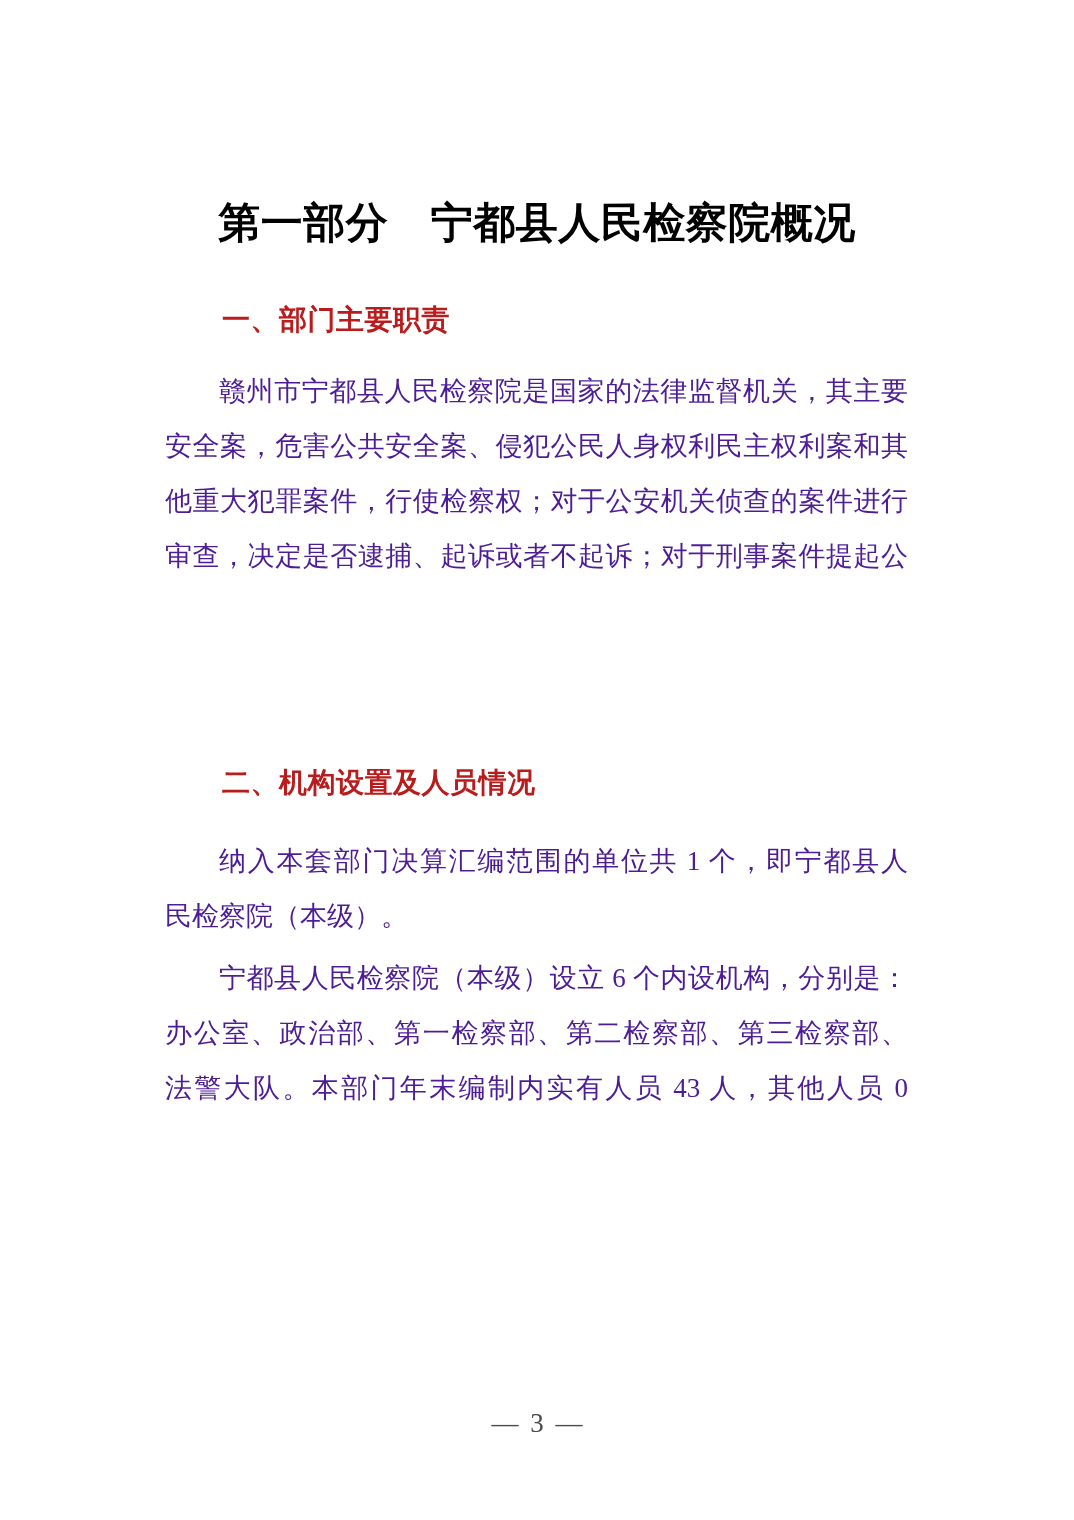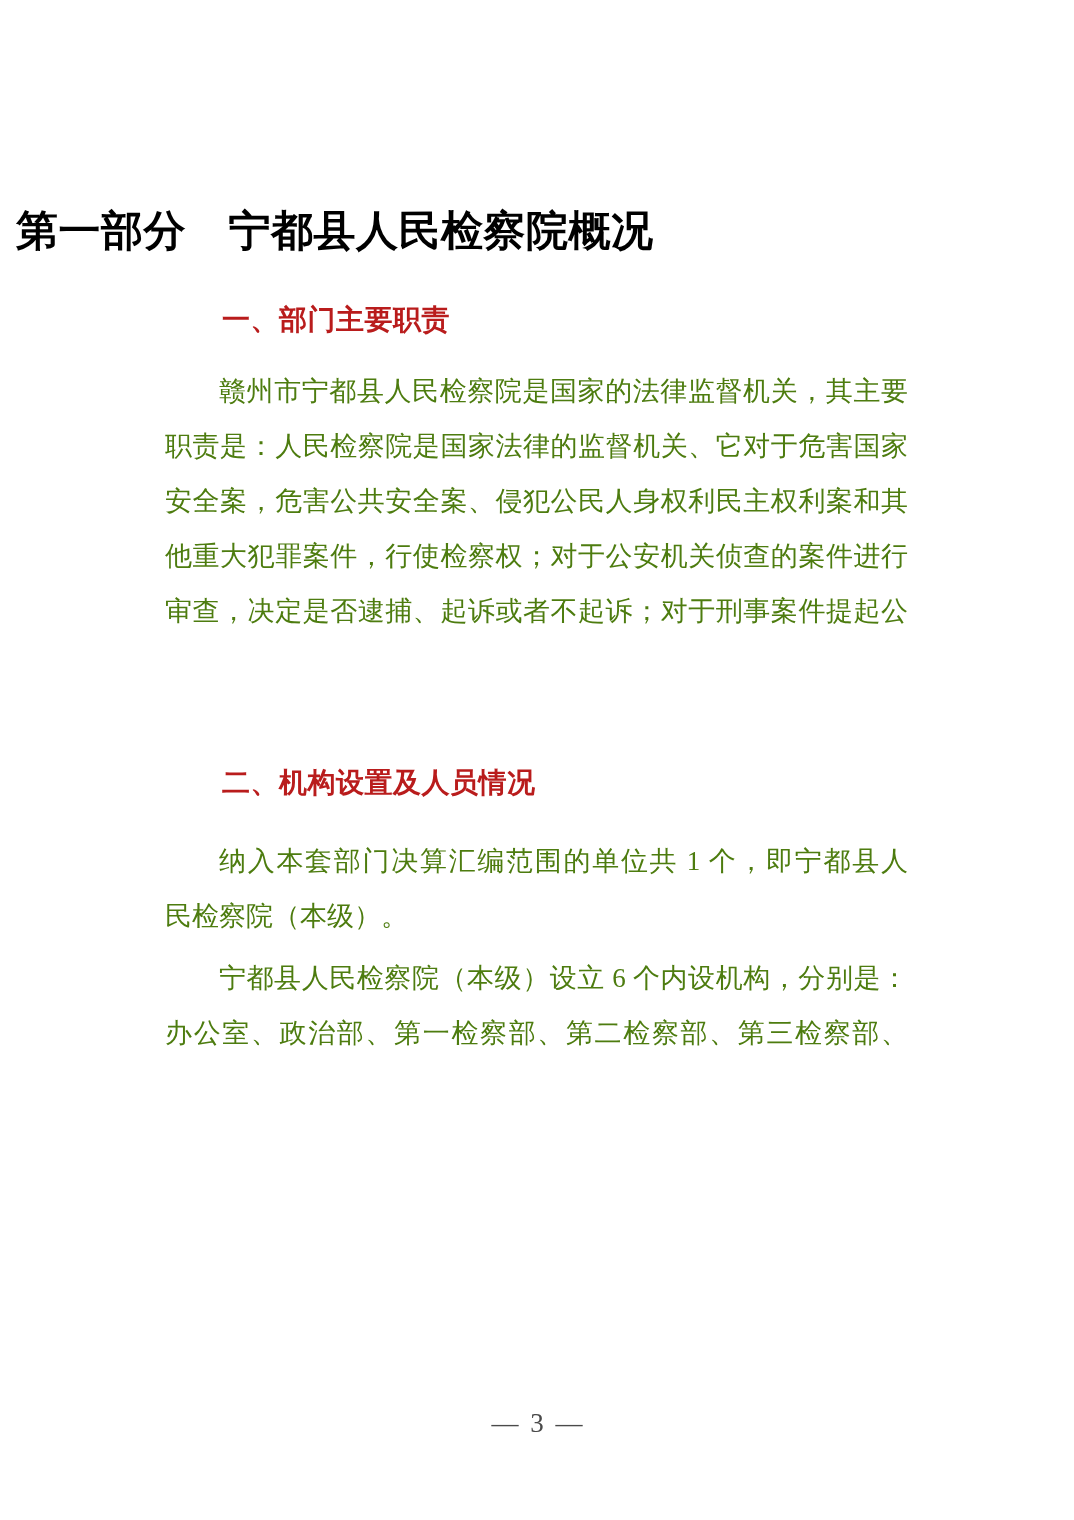--- a/index.html
+++ b/index.html
@@ -10,21 +10,22 @@
     margin: 0 auto;
     background: #ffffff;
     overflow: hidden;
     font-family: "Liberation Serif", "DejaVu Serif", serif;
   }
   .doc-title {
     position: absolute;
     top: 191px;
     left: 0;
     right: 0;
-    margin: 16px;
+    margin: 8px;
+    text-align: center;
     font-family: "Liberation Serif", "DejaVu Serif", serif;
     font-size: 42px;
     line-height: 48px;
     font-weight: 700;
     color: #000000;
     letter-spacing: 0.5px;
   }
   .sec-heading {
     position: absolute;
     left: 222px;
@@ -36,21 +37,21 @@
     color: #b91c1c;
     letter-spacing: 0.5px;
   }
   #sec1-heading { top: 304px; }
   #sec2-heading { top: 767px; }
   .para {
     position: absolute;
     left: 165px;
     width: 743px;
     font-size: 27px;
-    color: #4d7c0f;
+    color: #4c1d95;
   }
   #para-1 { top: 364px; }
   #para-2 { top: 834px; }
   #para-3 { top: 951px; }
   .line {
     height: 55px;
     line-height: 55px;
     text-align: justify;
     text-align-last: justify;
     text-justify: inter-character;
@@ -73,35 +74,35 @@
 <body>
 
 <div class="page">
 
   <h1 class="doc-title">第一部分　宁都县人民检察院概况</h1>
 
   <h2 class="sec-heading" id="sec1-heading">一、部门主要职责</h2>
 
   <div class="para" id="para-1">
     <div class="line first">赣州市宁都县人民检察院是国家的法律监督机关，其主要</div>
-    <div class="line">职责是：人民检察院是国家法律的监督机关、它对于危害国家</div>
     <div class="line">安全案，危害公共安全案、侵犯公民人身权利民主权利案和其</div>
     <div class="line">他重大犯罪案件，行使检察权；对于公安机关侦查的案件进行</div>
     <div class="line">审查，决定是否逮捕、起诉或者不起诉；对于刑事案件提起公</div>
   </div>
 
   <h2 class="sec-heading" id="sec2-heading">二、机构设置及人员情况</h2>
 
   <div class="para" id="para-2">
     <div class="line first">纳入本套部门决算汇编范围的单位共 1 个，即宁都县人</div>
     <div class="line last">民检察院（本级）。</div>
   </div>
 
   <div class="para" id="para-3">
     <div class="line first">宁都县人民检察院（本级）设立 6 个内设机构，分别是：</div>
     <div class="line">办公室、政治部、第一检察部、第二检察部、第三检察部、</div>
+    <div class="line">法警大队。本部门年末编制内实有人员 43 人，其他人员 0</div>
   </div>
 
   <div class="page-footer">
     <span>— 3 —</span>
   </div>
 
 </div>
 
 </body></html>

